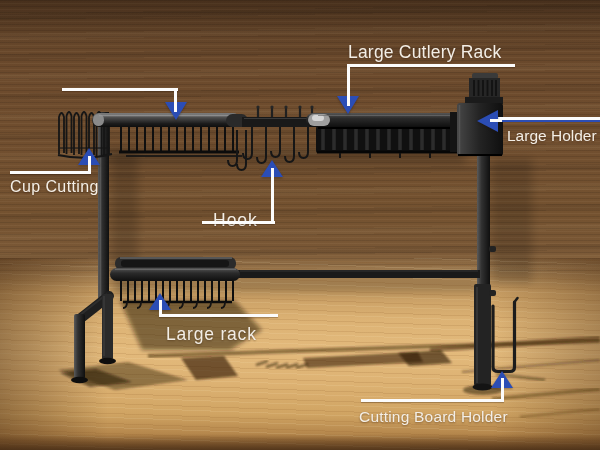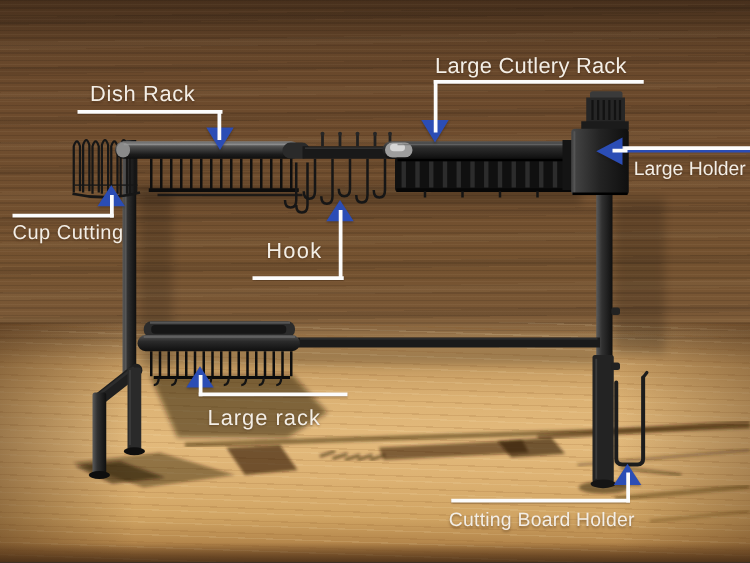--- a/index.html
+++ b/index.html
@@ -203,21 +203,20 @@
       <path d="M104 296V356" stroke="#4a4a4a" stroke-width="1.3" opacity=".6"></path>
       <ellipse cx="107.5" cy="361" rx="8.5" ry="3.2" fill="#0e0e0e"></ellipse>
     </g>
 
     <g>
       <path d="M493 306V367Q493 371.5 498 371.5H510Q514.5 371.5 514.5 367V302" fill="none" stroke="#1c1c1c" stroke-width="3.2" stroke-linecap="round"></path>
       <path d="M514.5 302l3 -4" stroke="#1c1c1c" stroke-width="2.5" stroke-linecap="round"></path>
     </g>
   </svg>
 
-  <div class="lbl" style="left:72px;top:65px;font-size:17.5px;letter-spacing:.5px">Dish Rack</div>
   <div>
     <div class="wline" style="left:62px;top:88px;width:116px;height:3px"></div>
     <div class="tri down" style="left:165px;top:102px"></div>
     <div class="wline" style="left:174px;top:88px;width:3px;height:24px;box-shadow:none"></div>
   </div>
 
   <div class="lbl" style="left:348px;top:42px;font-size:17.5px;letter-spacing:.2px">Large Cutlery Rack</div>
   <div>
     <div class="wline" style="left:347px;top:64px;width:168px;height:3px"></div>
     <div class="tri down" style="left:337px;top:96px"></div>
@@ -232,21 +231,21 @@
     <div class="wline" style="left:490px;top:119px;width:12px;height:2.5px;box-shadow:none"></div>
   </div>
 
   <div class="lbl" style="left:10px;top:178px;font-size:16px;letter-spacing:.4px">Cup Cutting</div>
   <div>
     <div class="wline" style="left:10px;top:171px;width:81px;height:3px"></div>
     <div class="tri up" style="left:78px;top:148px"></div>
     <div class="wline" style="left:88px;top:156px;width:3px;height:18px;box-shadow:none"></div>
   </div>
 
-  <div class="lbl" style="left:213px;top:190px;font-size:17.5px;letter-spacing:1px">Hook</div>
+  <div class="lbl" style="left:213px;top:210px;font-size:17.5px;letter-spacing:1px">Hook</div>
   <div>
     <div class="wline" style="left:202px;top:221px;width:73px;height:3px"></div>
     <div class="tri up" style="left:261px;top:160px"></div>
     <div class="wline" style="left:271px;top:168px;width:3px;height:56px;box-shadow:none"></div>
   </div>
 
   <div class="lbl" style="left:166px;top:324px;font-size:17.5px;letter-spacing:.8px">Large rack</div>
   <div>
     <div class="wline" style="left:159px;top:314px;width:119px;height:3px"></div>
     <div class="tri up" style="left:149px;top:293px"></div>

